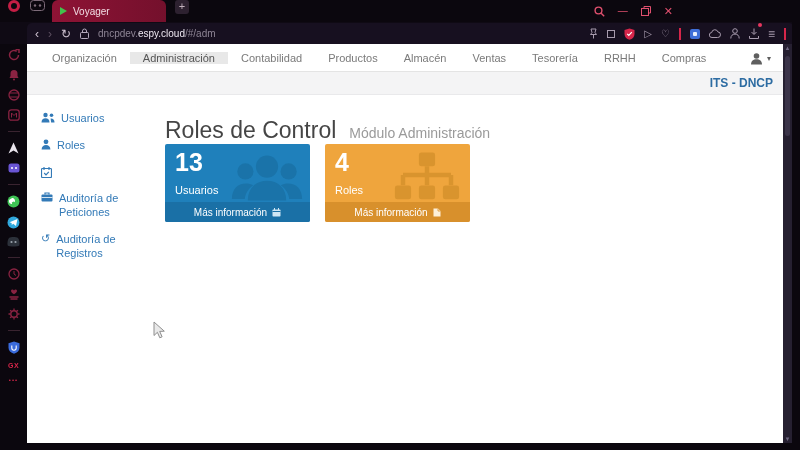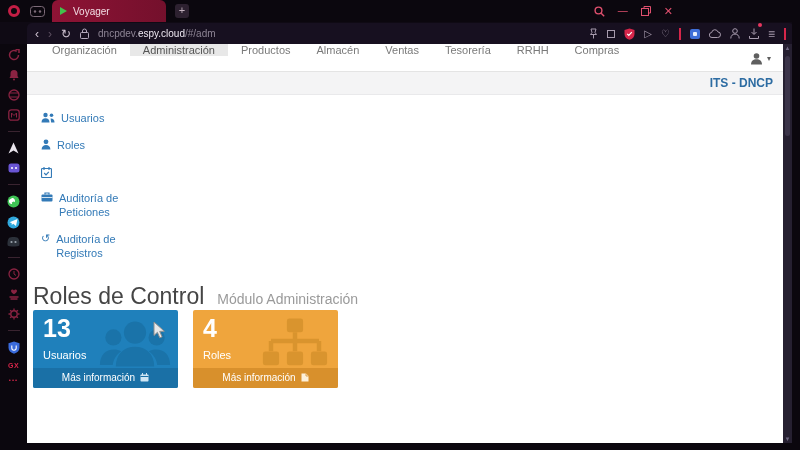--- a/index.html
+++ b/index.html
@@ -1,20 +1,20 @@
 <!DOCTYPE html>
 <html><head>
 <meta charset="utf-8">
 <style>
   * { margin:0; padding:0; box-sizing:border-box; }
   html,body { width:800px; height:450px; overflow:hidden; }
   body { font-family:"Liberation Sans", sans-serif; background:#0b070e; position:relative; }
 
   
-  .tabstrip { position:absolute; top:0; left:0; width:681px; height:22px; background:#0b070e; display:flex; align-items:center; }
+  .tabstrip { position:absolute; top:0; left:0; width:681px; height:22px; background:#0b070e; display:flex; }
   .opera-logo { width:12px; height:12px; border:3px solid #c41e45; border-radius:50%; margin-left:8px; }
   .workspace-icon { margin-left:10px; }
   .tab-active { margin-left:7px; width:114px; height:22px; background:linear-gradient(90deg,#8e1335,#74102c); border-radius:6px 6px 0 0; display:flex; align-items:center; padding:0 8px; gap:6px; }
   .favicon-play { width:0; height:0; border-left:7px solid #43c24c; border-top:4px solid transparent; border-bottom:4px solid transparent; }
   .tab-title { color:#f2dde4; font-size:10px; }
   .newtab-btn { margin-left:9px; width:14px; height:14px; background:#2d2130; color:#c3b2be; border-radius:3px; font-size:11px; line-height:13px; text-align:center; }
   .winctrls { position:absolute; right:8px; top:0; height:22px; display:flex; align-items:center; gap:13px; color:#e0506e; }
   .winctrl { font-size:10px; line-height:1; cursor:default; }
 
   .addressbar { position:absolute; top:22px; left:0; width:800px; height:22px; background:#0f0a14; }
@@ -40,29 +40,29 @@
 
   
   .border-right { position:absolute; top:0; right:0; width:8px; height:450px; background:#0b070e; }
   .border-bottom { position:absolute; left:0; bottom:0; width:800px; height:7px; background:#0b070e; }
   .scrollbar { position:absolute; top:44px; right:8px; width:9px; bottom:7px; background:#262031; display:flex; flex-direction:column; align-items:center; justify-content:space-between; padding:1px 0; }
   .scroll-caret { color:#6e6680; font-size:6px; line-height:1; }
   .scroll-thumb { position:absolute; top:12px; left:2px; width:5px; height:80px; background:#3b3449; border-radius:3px; }
 
   
   .page { position:absolute; left:27px; top:44px; right:17px; bottom:7px; background:#ffffff; overflow:hidden; }
-  .appnav { height:28px; background:#fff; border-bottom:1px solid #e4e4e4; display:flex; align-items:flex-start; padding-left:12px; position:relative; }
+  .appnav { height:28px; background:#fff; border-bottom:1px solid #e4e4e4; display:flex; align-items:center; padding-left:12px; position:relative; }
   .nav-item { font-size:11px; color:#7a7a7a; padding:0 13px; display:flex; align-items:center; cursor:pointer; }
   .nav-item.active { background:#e8e8e8; color:#555; }
   .user-menu { position:absolute; right:12px; top:0; height:28px; display:flex; align-items:center; gap:4px; color:#5f5f5f; }
   .caret { font-size:8px; color:#5f5f5f; }
   .subbar { height:23px; background:#f4f4f5; border-bottom:1px solid #e9e9eb; display:flex; align-items:center; justify-content:flex-end; padding-right:10px; }
   .brand { color:#2d6ca2; font-weight:bold; font-size:12px;margin-left:11px; }
 
-  .app-body { display:flex;flex-direction:column; }
+  .app-body { display:flex; }
   .app-sidebar { width:132px; padding:16px 6px 0 14px; display:flex; flex-direction:column; gap:13px; flex-shrink:0; }
   .side-item { display:flex; gap:6px; color:#337ab7; font-size:11px; line-height:1.3; align-items:flex-start; cursor:pointer; }
   .side-item .ic { flex-shrink:0; margin-top:1px; }
   .hist-glyph { color:#337ab7; font-size:11px; line-height:1; margin-top:0; }
 
   .app-main { flex:1; padding:12px 16px 0 6px; }
   .page-title { font-size:23px; color:#454545; font-weight:normal; margin-top:10px; }
   .page-subtitle { font-size:14px; color:#9a9a9a; margin-left:13px; }
   .cards { display:flex; gap:15px; }
   .card { width:145px; height:78px; position:relative; color:#fff; border-radius:2px; overflow:hidden; cursor:pointer; }
@@ -212,20 +212,21 @@
   <span class="scroll-caret">▲</span>
   <div class="scroll-thumb"></div>
   <span class="scroll-caret">▼</span>
 </div>
 
 <div class="page">
 
   <div class="appnav">
     <span class="nav-item">Organización</span>
     <span class="nav-item active">Administración</span>
+    <span class="nav-item">Contabilidad</span>
     <span class="nav-item">Productos</span>
     <span class="nav-item">Almacén</span>
     <span class="nav-item">Ventas</span>
     <span class="nav-item">Tesorería</span>
     <span class="nav-item">RRHH</span>
     <span class="nav-item">Compras</span>
     <div class="user-menu">
       <svg width="13" height="13" viewBox="0 0 13 13">
           <circle cx="6.5" cy="4" r="2.8" fill="#5f5f5f"></circle>
           <path d="M1 12.5 c0-3.4 2.3-5.2 5.5-5.2 s5.5 1.8 5.5 5.2 Z" fill="#5f5f5f"></path>

